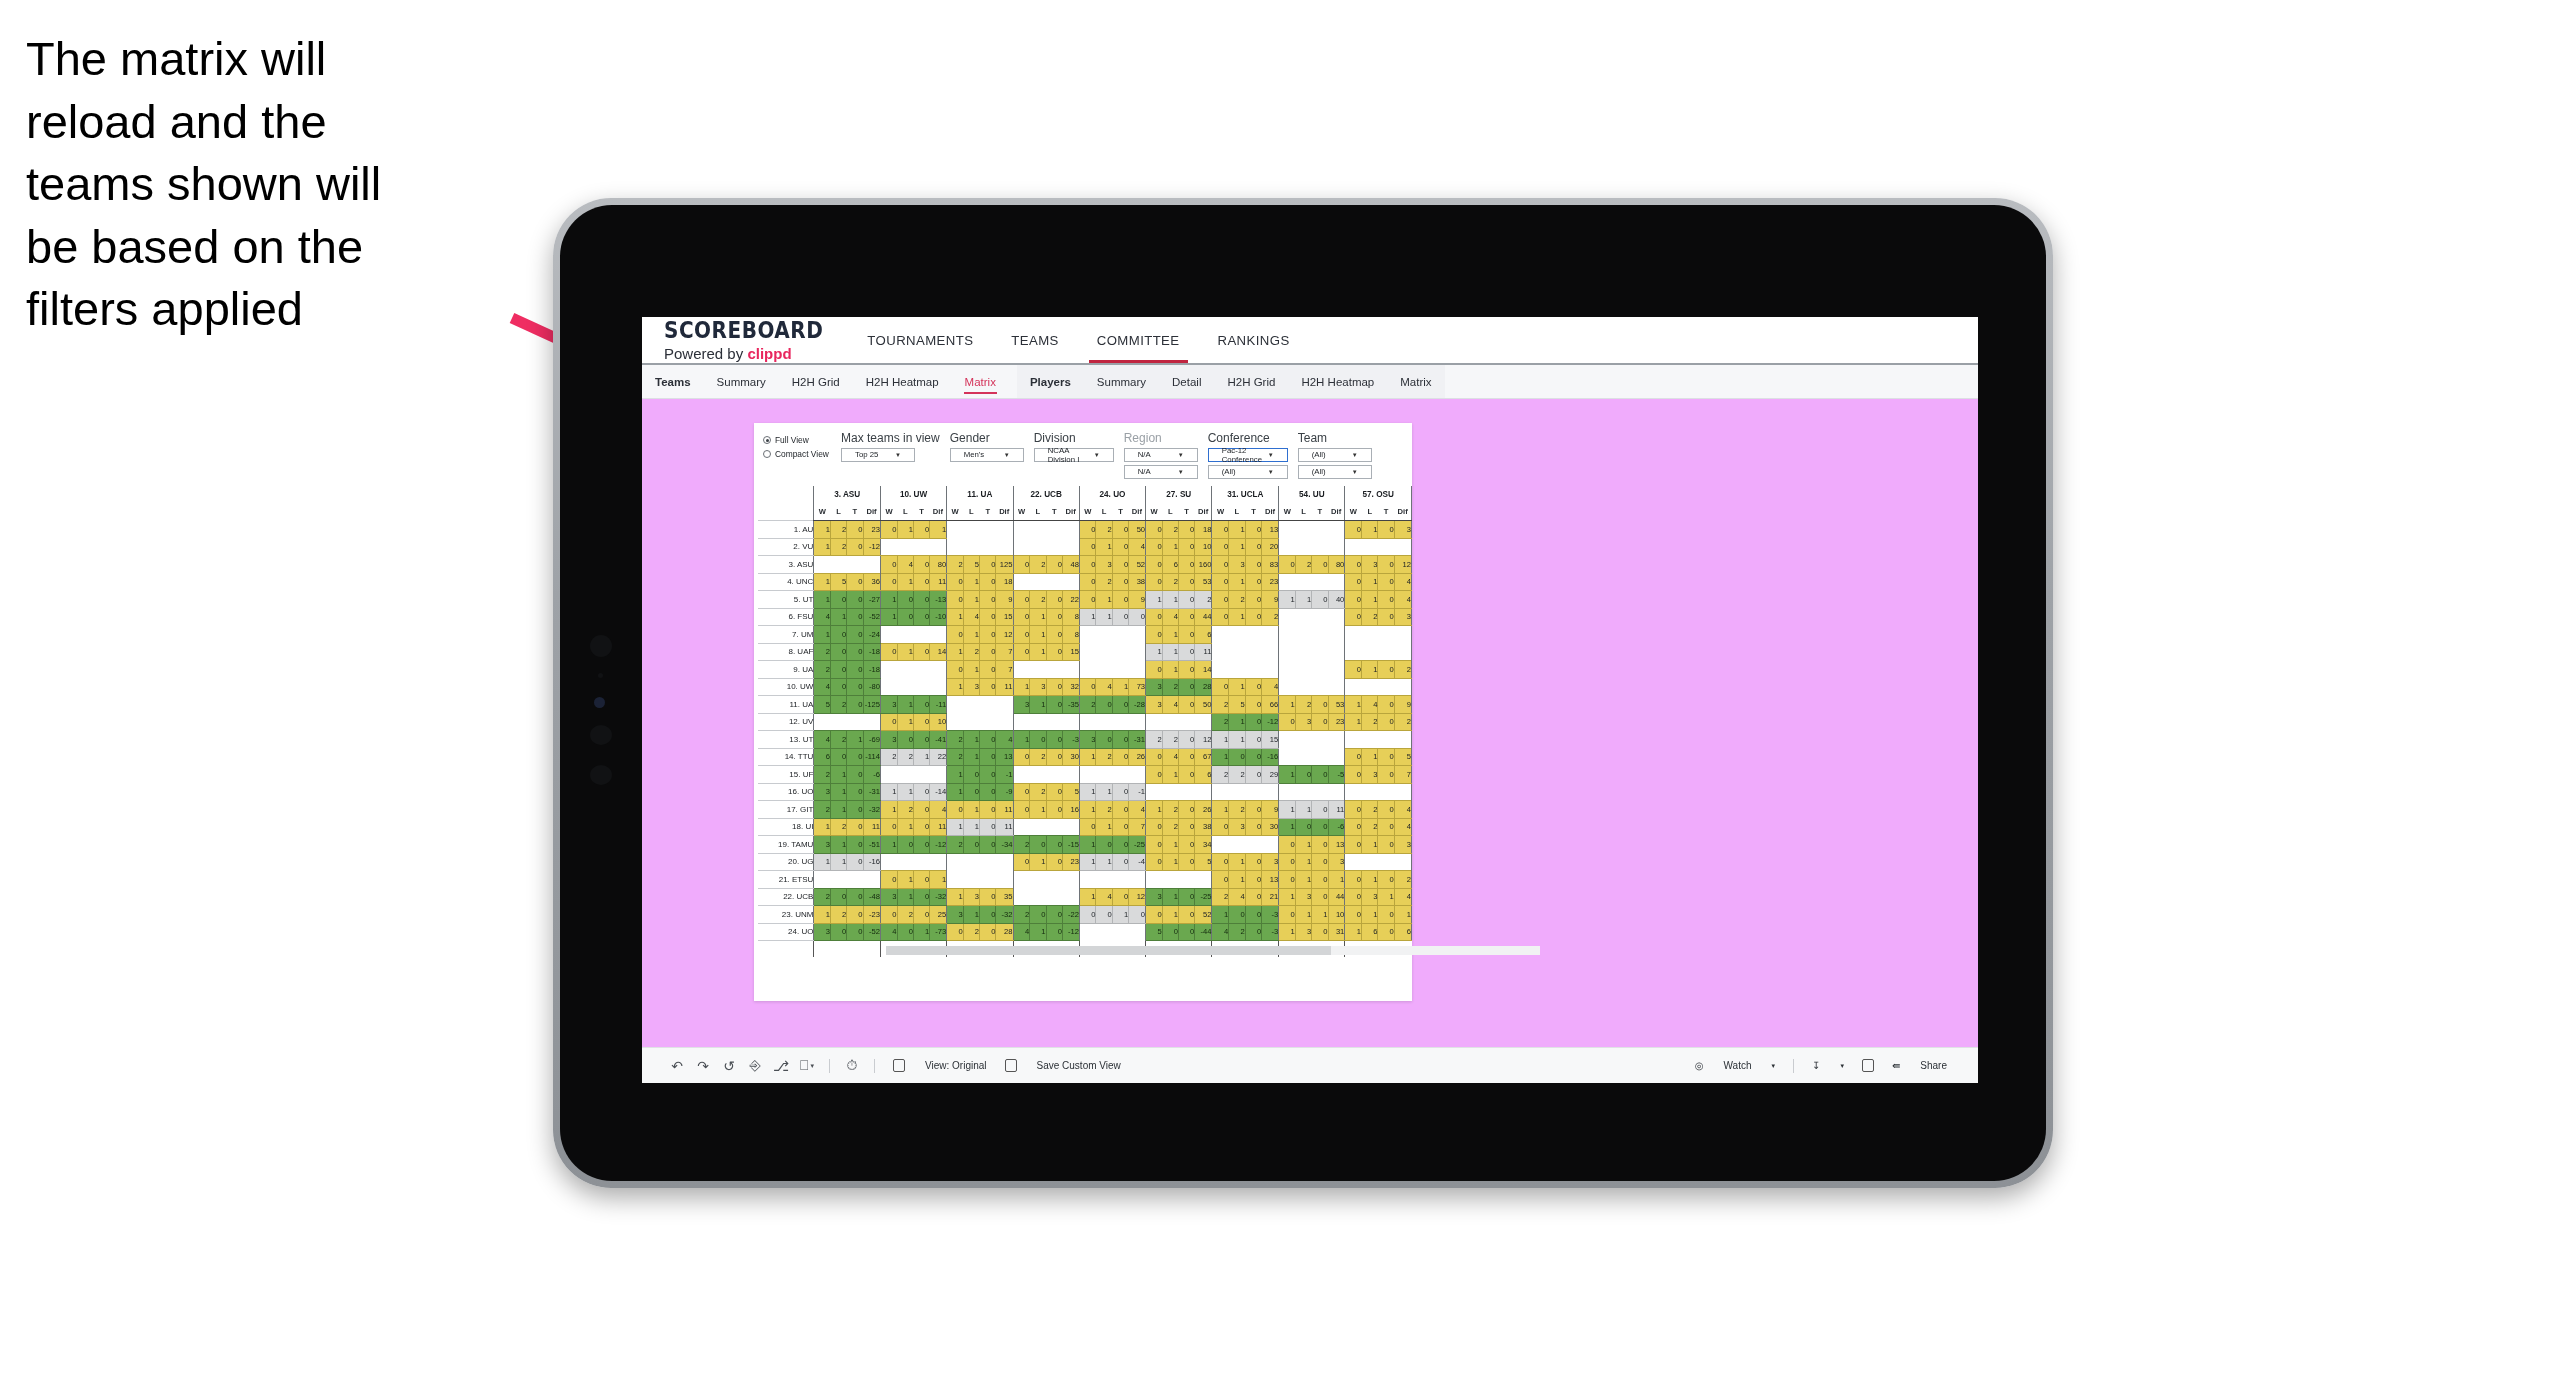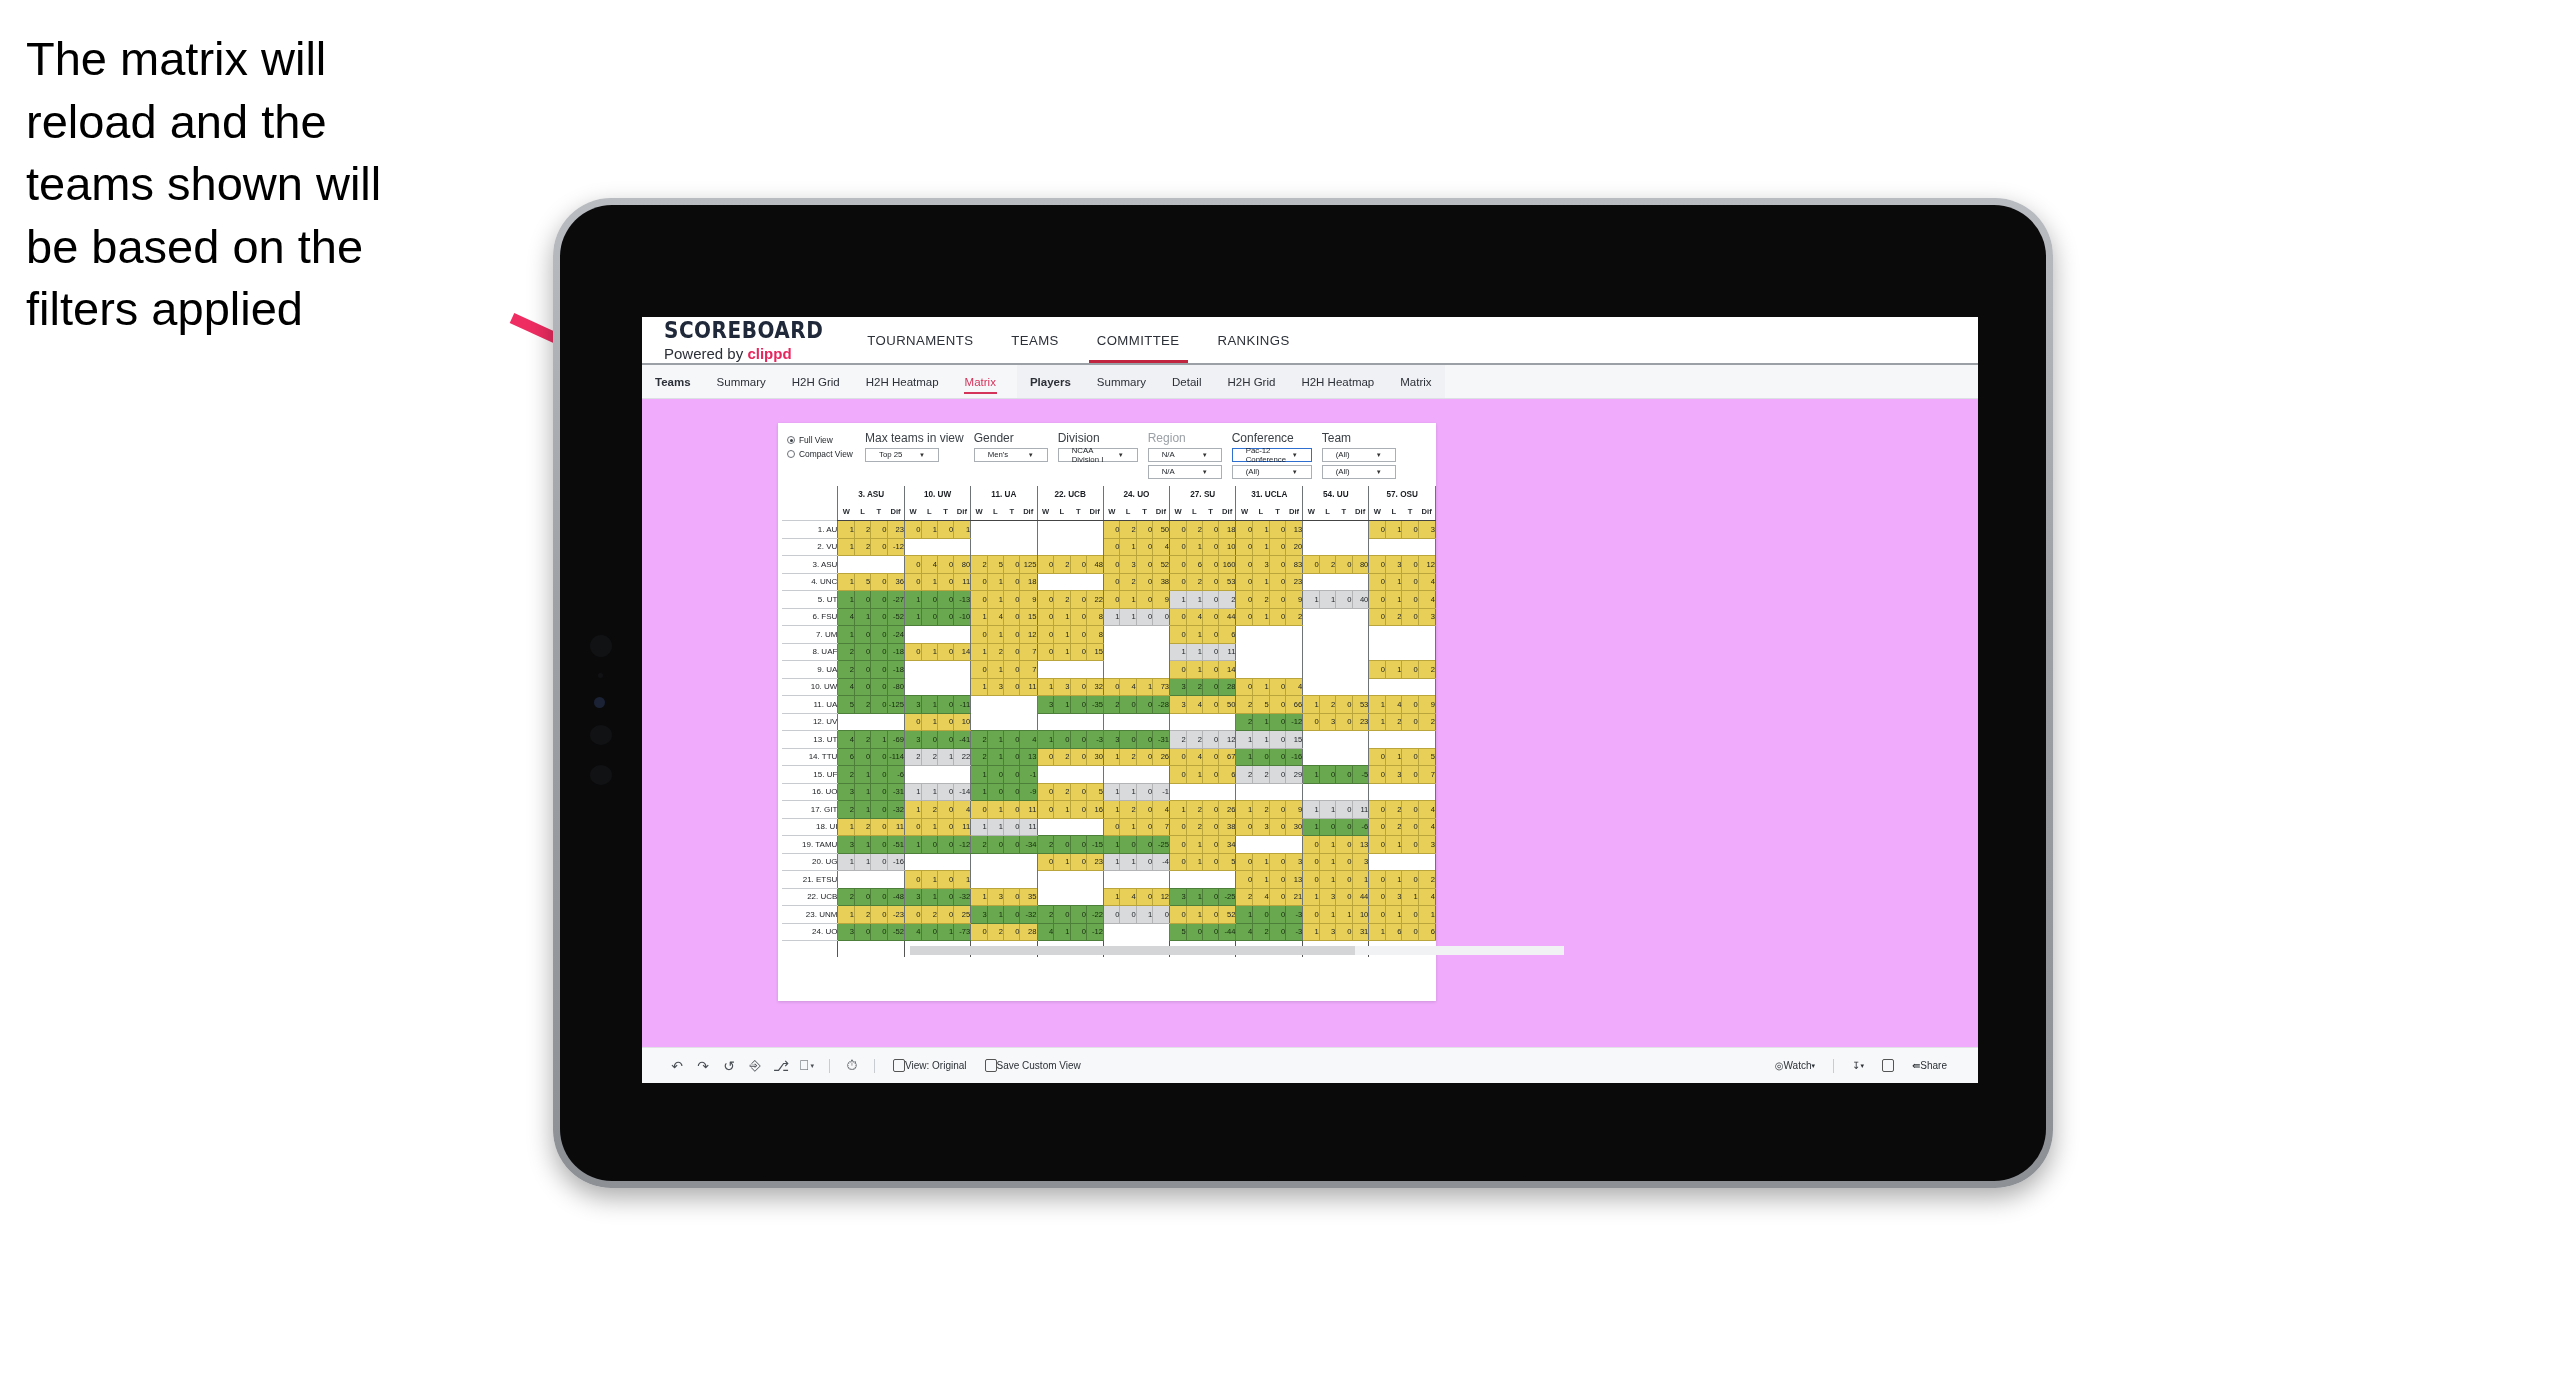--- a/index.html
+++ b/index.html
@@ -91,21 +91,21 @@
   .subnav-item.lead { font-weight:700; }
   .subnav-item.sel { color:#d4335a; }
   .subnav-item.sel::after {
     content:""; position:absolute; left:12px; right:12px; bottom:4px;
     height:2px; background:#d4335a;
   }
   .subgroup.g2 { background:#f0f1f4; margin-left: 8px; }
 
   
   #sheet {
-    position:absolute; left:136px; top:106px;
+    position:absolute; left:112px; top:106px;
     width: 658px; height: 578px;
     background:#fff;
     box-shadow: 0 1px 3px rgba(0,0,0,.14);
     display:flex; flex-direction:column;
   }
 
   
   #filters { display:flex; padding:8px 9px 4px 9px; gap:0; align-items:flex-start; }
   .radio-col { width:78px; padding-top:4px; }
   .radio-row { display:flex; align-items:center; gap:4px; margin-bottom:4px; }
@@ -177,21 +177,21 @@
     position:absolute; left:0; bottom:0; width:100%; height:36px;
     background:#f7f8f9; border-top:1px solid #e0e2e5;
     display:flex; align-items:center; padding:0 22px; gap:0;
   }
   .tb-ico {
     width:26px; height:24px; display:flex; align-items:center; justify-content:center;
     color:#4a4f55; font-size:14px; cursor:pointer;
   }
   .tb-div { width:1px; height:14px; background:#c9ccd0; margin:0 9px; }
   .tb-item {
-    display:flex; align-items:center; gap:0; font-size:10px;
+    display:flex; align-items:center; gap:20px; font-size:10px;
     color:#2b3036; padding:0 9px; cursor:pointer; white-space:nowrap;
   }
   .tb-spacer { flex:1; }
   .mini-ico {
     width:12px; height:13px; border:1.2px solid #555; border-radius:2px;
     display:inline-block; position:relative; flex:none;
   }
 </style>
 </head>
 <body>

